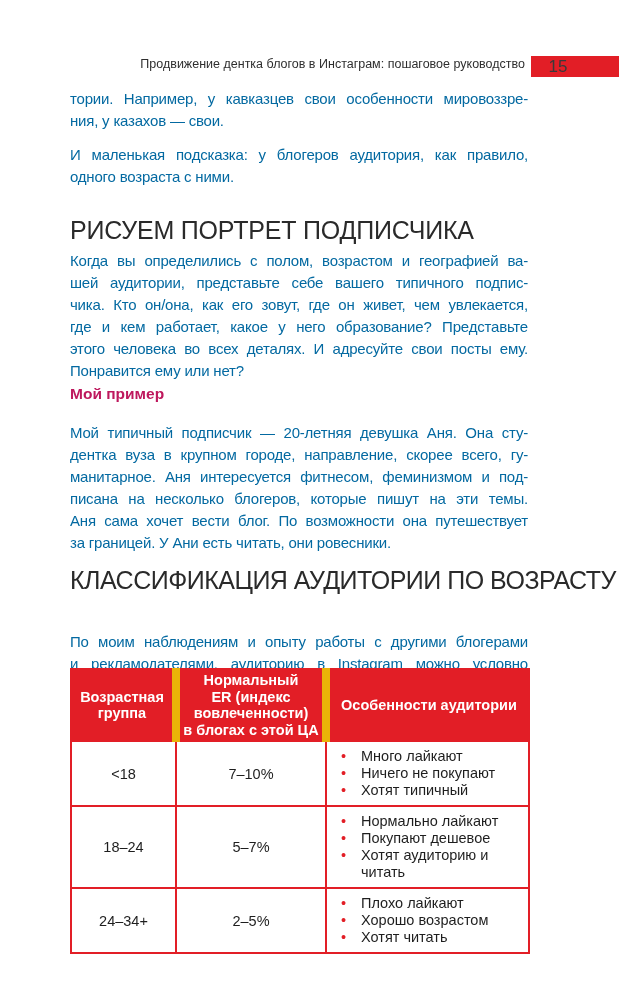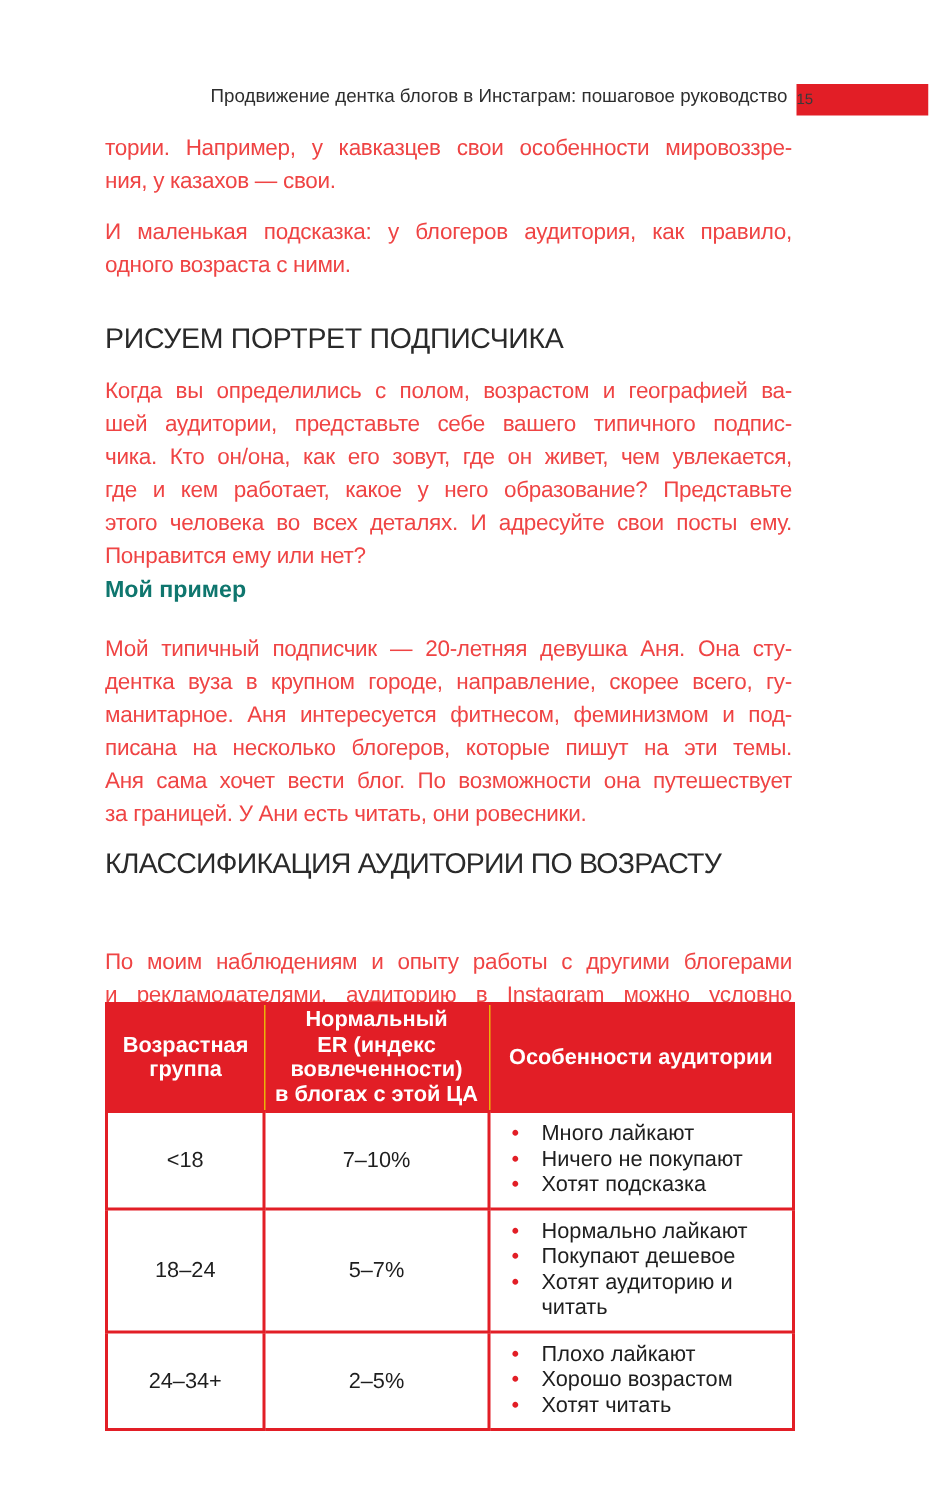--- a/index.html
+++ b/index.html
@@ -5,43 +5,43 @@
   html,body{margin:0;padding:0;}
   body{
     width:619px;height:1001px;position:relative;overflow:hidden;
     background:#ffffff;color:#232323;
     font-family:"Liberation Sans", sans-serif;
   }
   .abs{position:absolute;}
   
   .rh-title{top:57px;right:94px;font-size:12.5px;color:#2e2e2e;white-space:nowrap;}
   .rh-pagebox{top:56px;right:0;width:88px;height:21px;background:#e21e26;
-    font-size:10px;color:#3a3a3a;line-height:21px;
+    font-size:17px;color:#3a3a3a;line-height:21px;text-align:center;
     padding-right:34px;box-sizing:border-box;}
   
   .block{left:70px;width:458px;}
   .para .ln{
     font-size:15px;line-height:22px;height:22px;overflow:hidden;
-    letter-spacing:-0.2px;color:#ef4444;text-align:justify;
+    letter-spacing:-0.2px;color:#0369a1;text-align:justify;
   }
   .para .ln.j{text-align-last:justify;}
   .heading{
-    font-size:19px;color:#2a2a2a;font-weight:normal;margin:0;
+    font-size:25px;color:#2a2a2a;font-weight:normal;margin:0;
     white-space:nowrap;letter-spacing:-0.2px;
   }
-  .subheading{font-size:15.5px;font-weight:bold;color:#0f766e;}
+  .subheading{font-size:15.5px;font-weight:bold;color:#be185d;}
   
   table.age{border-collapse:collapse;width:458px;table-layout:fixed;
     border:2.5px solid #e21e26;}
   table.age thead th{
     background:#e21e26;color:#ffffff;font-weight:bold;
     font-size:14.5px;line-height:16.5px;padding:2px 1px;
     vertical-align:middle;text-align:center;border:0;
   }
-  table.age thead th + th{border-left:1px solid #eab308;}
+  table.age thead th + th{border-left:8px solid #eab308;}
   table.age thead .thl{display:block;}
   table.age td{
     border:2px solid #e21e26;font-size:14.5px;color:#1e1e1e;
     vertical-align:middle;
   }
   td.cc{text-align:center;}
   td.feat{padding:6px 4px 6px 11px;}
   .fline{display:flex;align-items:flex-start;line-height:17px;}
   .fdot{color:#e21e26;width:20px;flex:0 0 20px;text-align:left;padding-left:3px;}
   .col-group{width:105px;} .col-er{width:150px;} .col-feat{width:203px;}
@@ -123,21 +123,21 @@
           <div class="fline">
             <span class="fdot">•</span>
             <span>Много лайкают</span>
           </div>
           <div class="fline">
             <span class="fdot">•</span>
             <span>Ничего не покупают</span>
           </div>
           <div class="fline">
             <span class="fdot">•</span>
-            <span>Хотят подсказка</span>
+            <span>Хотят типичный</span>
           </div>
         </td>
       </tr>
       <tr>
         <td class="cc">18–24</td>
         <td class="cc">5–7%</td>
         <td class="feat">
           <div class="fline">
             <span class="fdot">•</span>
             <span>Нормально лайкают</span>

